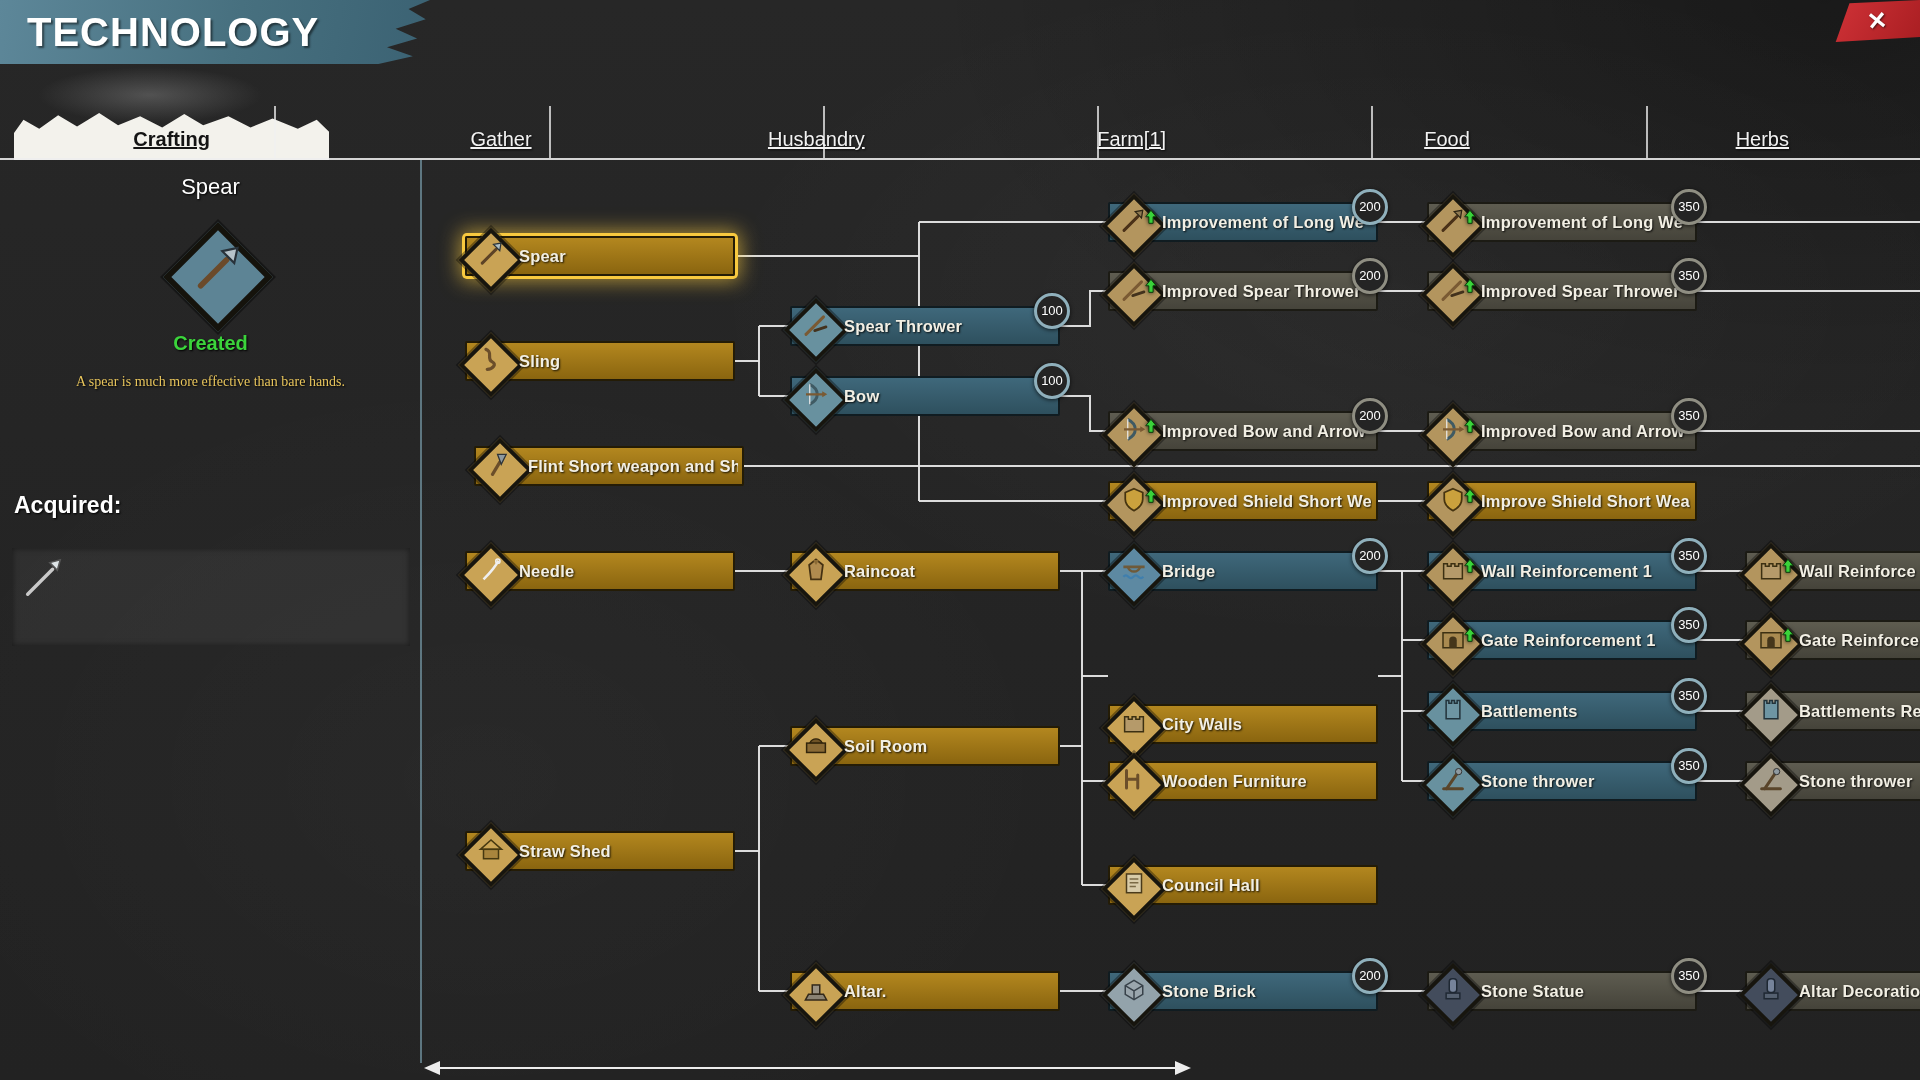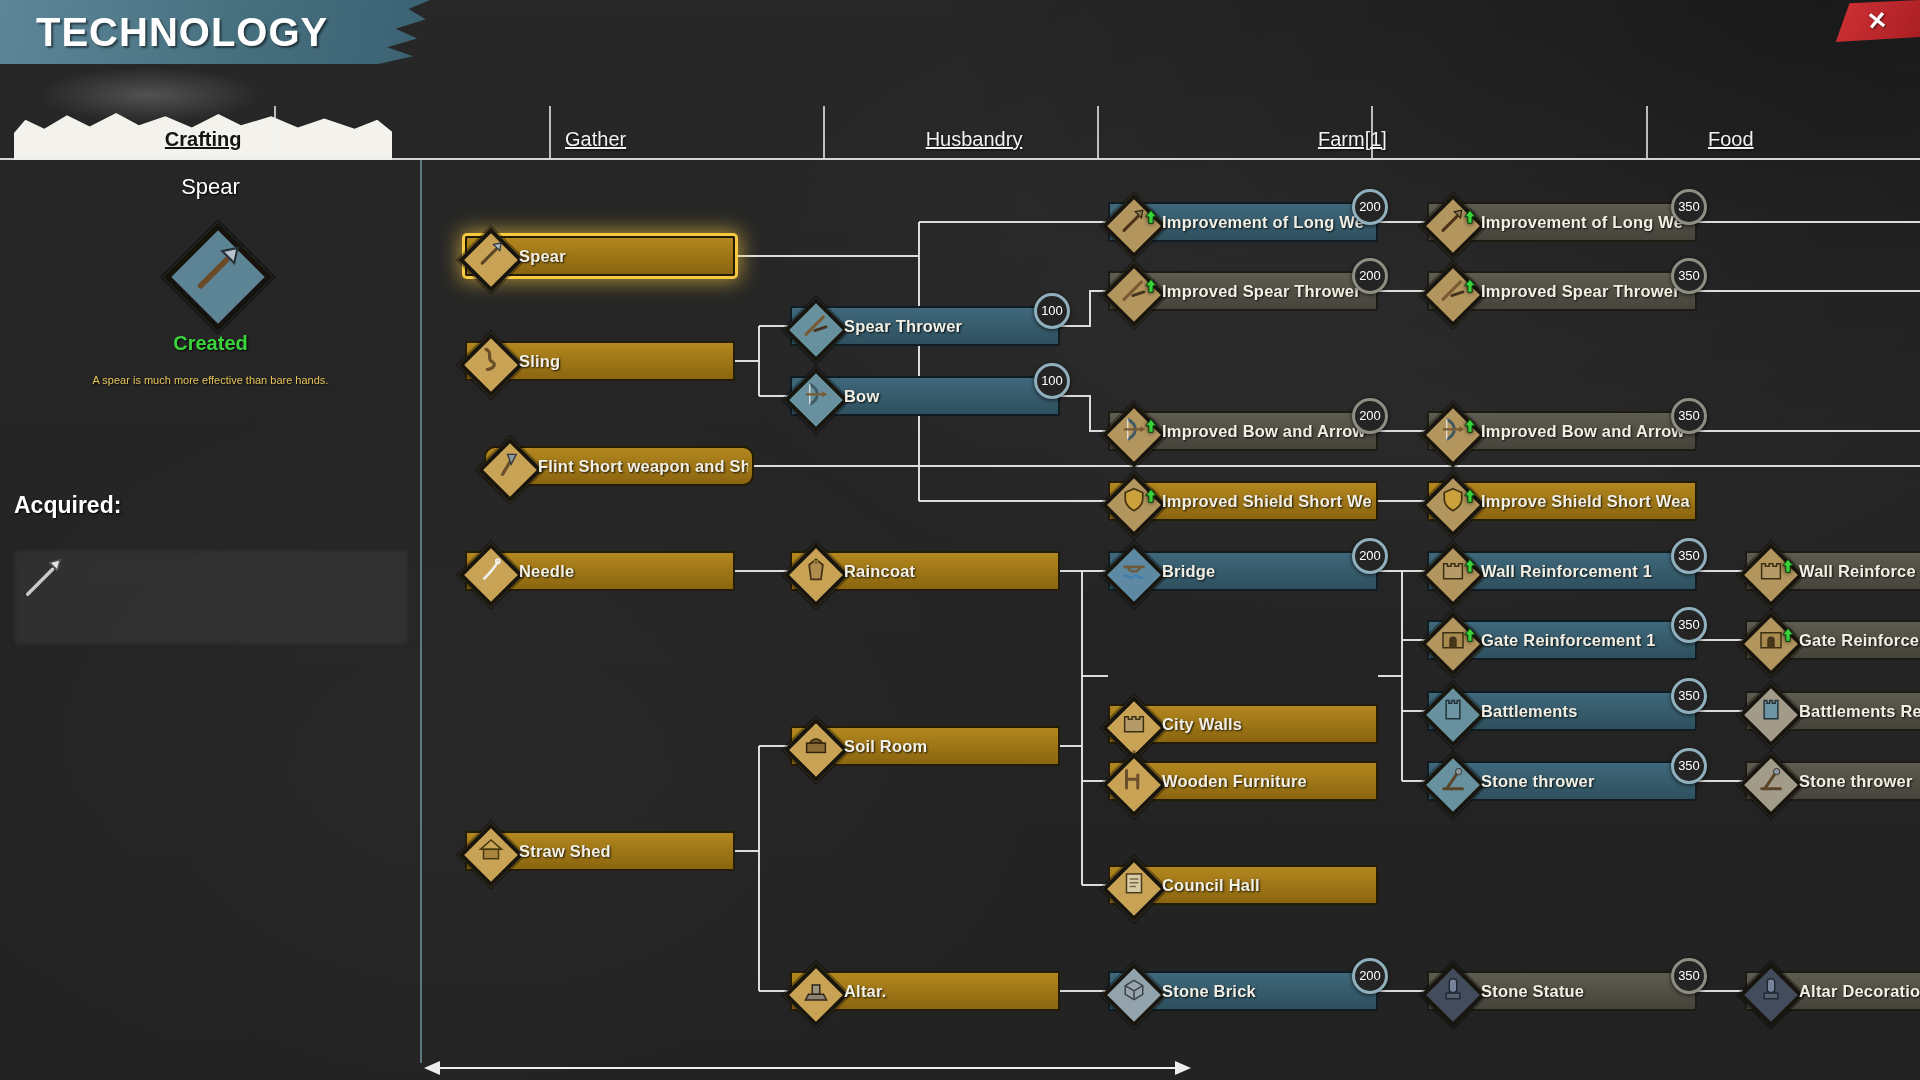--- a/index.html
+++ b/index.html
@@ -9,21 +9,21 @@
     background:
       radial-gradient(ellipse 160px 40px at 150px 95px, rgba(255,255,255,0.20), transparent 70%),
       radial-gradient(ellipse 700px 350px at 72% 28%, rgba(255,255,255,0.030), transparent),
       radial-gradient(ellipse 600px 420px at 25% 72%, rgba(255,255,255,0.025), transparent),
       radial-gradient(ellipse 900px 500px at 95% 0%, rgba(0,0,0,0.35), transparent),
       linear-gradient(180deg,#272727,#222222);
   }
   
   .banner{
     position:absolute;left:0;top:0;width:430px;height:64px;
-    display:flex;align-items:center;padding-left:36px;box-sizing:border-box;
+    display:flex;align-items:center;padding-left:27px;box-sizing:border-box;
     background:linear-gradient(100deg,#5d8799 0%,#47707f 55%,#3b6273 100%);
     clip-path:polygon(0 0,100% 0,95% 14%,99% 30%,92% 45%,97% 60%,90% 74%,96% 88%,88% 100%,0 100%);
     font-size:40px;font-weight:700;letter-spacing:1px;
     text-shadow:2px 2px 2px rgba(0,0,0,.5);
   }
   .close-btn{
     position:absolute;right:0;top:0;width:86px;height:42px;
     background:linear-gradient(120deg,#d03237,#a91e22);
     clip-path:polygon(18% 8%,100% 0,100% 88%,2% 100%);
     display:flex;align-items:center;justify-content:center;cursor:pointer;
@@ -41,21 +41,21 @@
   .tab-underline{position:absolute;left:0;top:158px;width:1920px;height:2px;background:rgba(238,238,238,.88);}
   
   .left-panel{position:absolute;left:0;top:160px;width:421px;height:920px;}
   .detail-title{position:absolute;left:0;top:14px;width:421px;text-align:center;font-size:22px;text-shadow:1px 1px 2px #000;}
   .big-diamond{
     position:absolute;left:179px;top:78px;width:66px;height:66px;transform:rotate(45deg);
     background:#5d8495;border:6px solid #15130c;box-shadow:0 0 0 2px rgba(0,0,0,.4);
   }
   .big-diamond svg{position:absolute;left:1px;top:1px;width:52px;height:52px;transform:rotate(-45deg);}
   .detail-status{position:absolute;left:0;top:172px;width:421px;text-align:center;font-size:20px;font-weight:700;color:#3bd43b;text-shadow:1px 1px 2px #000;}
-  .detail-desc{position:absolute;left:8px;top:214px;width:405px;text-align:center;font-size:11px;color:#e8c55c;text-shadow:1px 1px 2px #000;}
+  .detail-desc{position:absolute;left:8px;top:214px;width:405px;text-align:center;font-size:14px;color:#e8c55c;text-shadow:1px 1px 2px #000;font-family:Liberation Serif, serif;}
   .acquired-label{position:absolute;left:14px;top:332px;font-size:23px;font-weight:700;text-shadow:1px 1px 2px #000;}
   .acquired-box{position:absolute;left:12px;top:388px;width:398px;height:98px;background:rgba(255,255,255,0.05);box-shadow:inset 0 0 6px rgba(0,0,0,.5);}
   .acquired-item{position:absolute;left:8px;top:6px;width:46px;height:46px;cursor:pointer;}
   .divider-v{position:absolute;left:420px;top:160px;width:2px;height:903px;background:rgba(125,163,178,.65);}
   
   .edges{position:absolute;left:0;top:0;width:1920px;height:1080px;pointer-events:none;}
   .edges polyline{fill:none;stroke:#e6e6e6;stroke-width:2;opacity:.95;}
   .nodes{position:absolute;left:0;top:0;width:1920px;height:1080px;}
   .node{position:absolute;width:270px;height:40px;box-sizing:border-box;border:2px solid #1a1710;border-radius:2px;cursor:pointer;}
   .node.gold{background:linear-gradient(180deg,#b3871f,#8a650f);border-color:#241c06;}
@@ -97,20 +97,23 @@
         <span>Gather</span>
       </div>
       <div class="tab">
         <span>Husbandry</span>
       </div>
       <div class="tab">
         <span>Farm[1]</span>
       </div>
       <div class="tab">
         <span>Food</span>
+      </div>
+      <div class="tab">
+        <span>Herbs</span>
       </div>
     </div>
   <div class="tab-underline"></div>
 
   <div class="left-panel">
     <div class="detail-title">Spear</div>
     <div class="big-diamond">
       <svg viewBox="0 0 24 24">
         <path d="M4 20 L16 8" stroke="#6b4a2a" stroke-width="2.6" stroke-linecap="round"></path>
         <path d="M14 4 L21 2.5 L19.5 9.5 Z" fill="#b6c3ca" stroke="#28323a" stroke-width="1"></path>
@@ -290,21 +293,21 @@
             <path d="M4 12 L19 12" stroke="#7a5a33" stroke-width="1.8"></path>
             <path d="M21 12 l-4 -2.4 v4.8 z" fill="#7a5a33"></path>
           </svg>
           <span class="up"><svg viewBox="0 0 12 12" width="15" height="15">
               <path d="M6 0.8 L10.2 6 H7.7 V11.2 H4.3 V6 H1.8 Z" fill="#3ad23a" stroke="#0c3a0c" stroke-width="0.8"></path>
             </svg></span>
         </div>
         <span class="nlabel">Improved Bow and Arrow</span>
         <span class="badge">350</span>
       </div>
-      <div class="node gold" style="left: 484px; top: 446px; border-radius: 11px;">
+      <div class="node gold" style="left: 474px; top: 446px;">
         <div class="diamond" style="background: rgb(201, 163, 85);">
           <svg class="glyph" viewBox="0 0 24 24">
             <path d="M6 20 L12 10" stroke="#6b4e2a" stroke-width="2.6" stroke-linecap="round"></path>
             <path d="M10 4 L17 4 L13 12 Z" fill="#8f9aa0" stroke="#2e3438" stroke-width="1"></path>
           </svg>
         </div>
         <span class="nlabel">Flint Short weapon and Sh</span>
       </div>
       <div class="node gold" style="left: 1108px; top: 481px;">
         <div class="diamond" style="background: rgb(179, 149, 94);">

